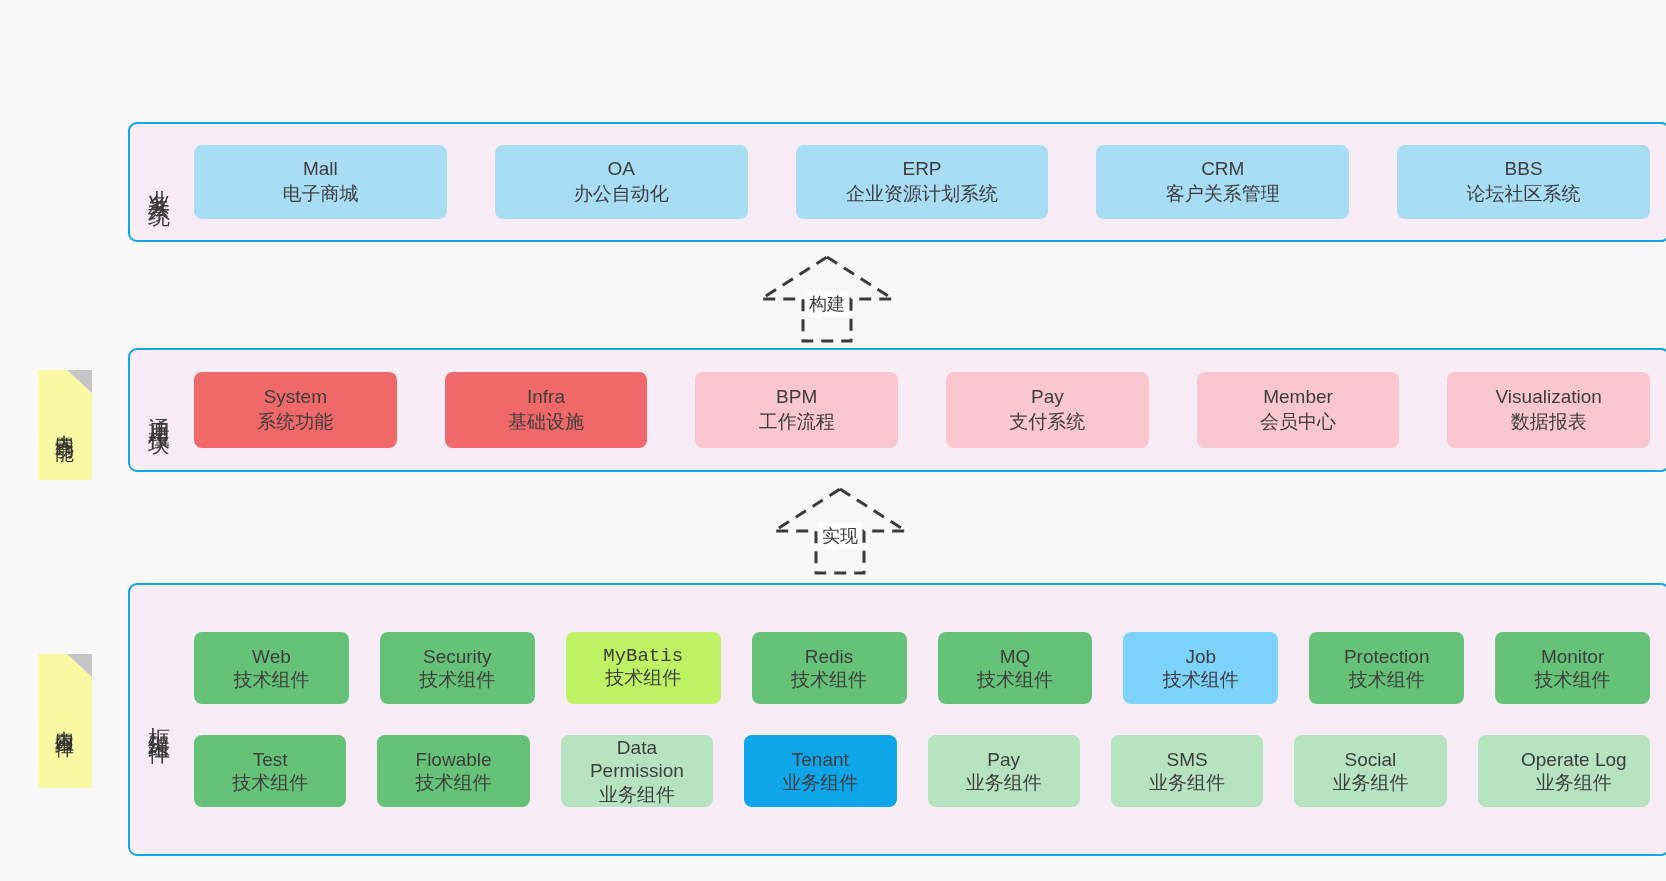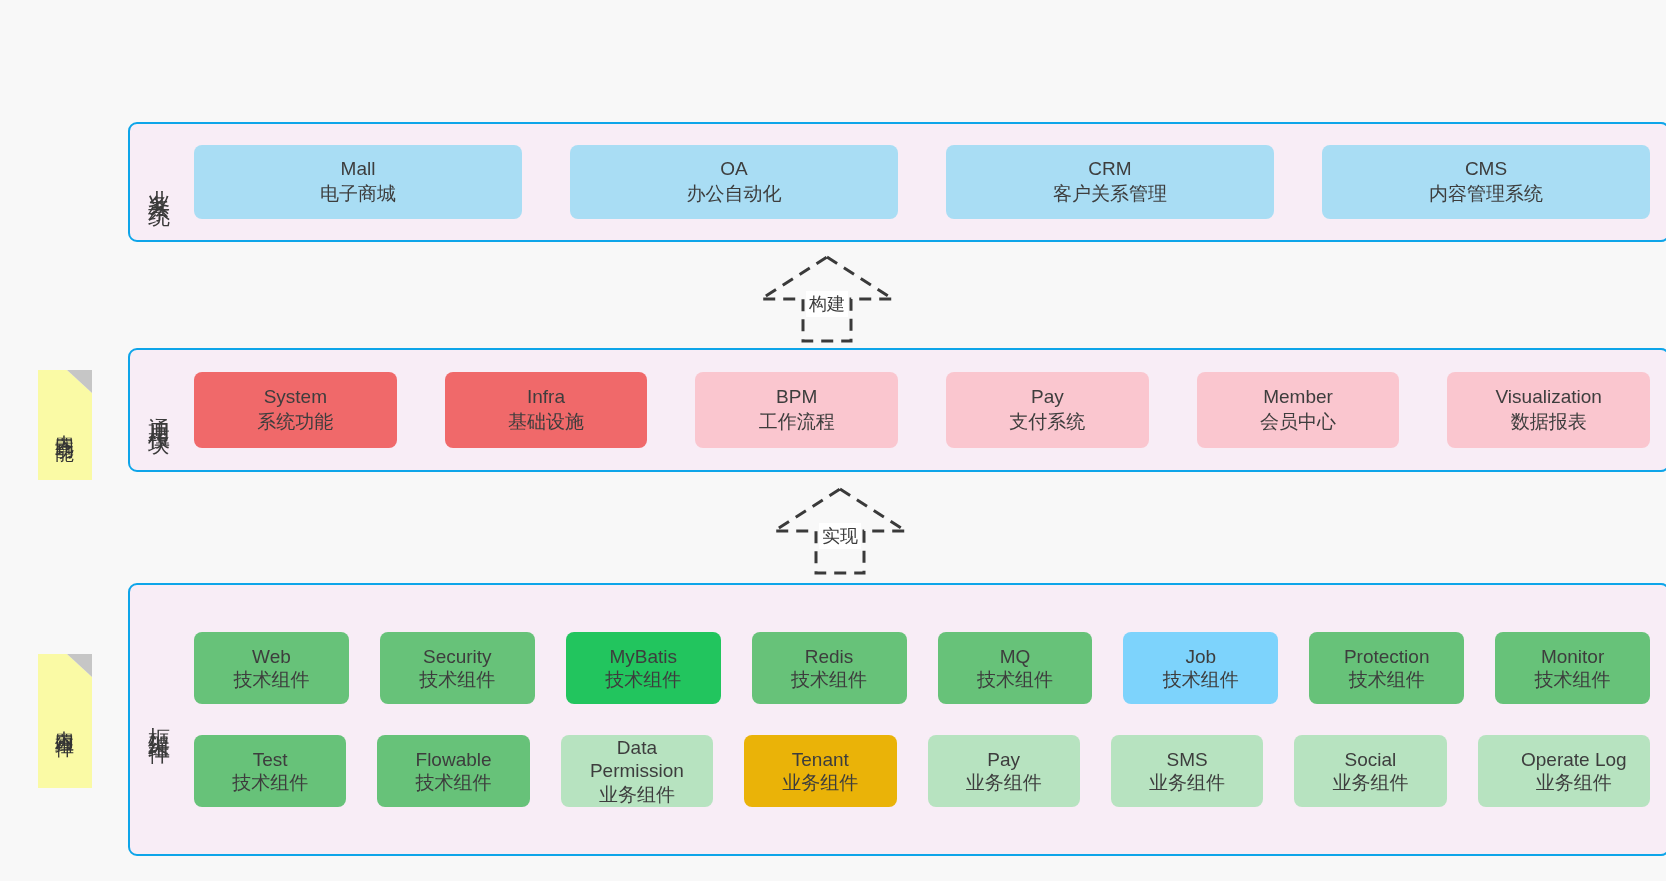--- a/index.html
+++ b/index.html
@@ -93,26 +93,30 @@
     <div class="items">
       <div class="box" style="background: rgb(169, 221, 244);">
         <div>Mall</div>
         <div>电子商城</div>
       </div>
       <div class="box" style="background: rgb(169, 221, 244); text-align: center;">
         <div>OA</div>
         <div>办公自动化</div>
       </div>
       <div class="box" style="background: rgb(169, 221, 244);">
+        <div>ERP</div>
+        <div>企业资源计划系统</div>
+      </div>
+      <div class="box" style="background: rgb(169, 221, 244);">
         <div>CRM</div>
         <div>客户关系管理</div>
       </div>
       <div class="box" style="background: rgb(169, 221, 244);">
-        <div>CMS</div>
-        <div>内容管理系统</div>
+        <div>BBS</div>
+        <div>论坛社区系统</div>
       </div>
     </div>
   </div>
 
   <div class="arrow arrow-build">
     <svg viewBox="0 0 140 88">
       <path d="M70,2 L136,44 L94,44 L94,86 L46,86 L46,44 L4,44 Z"></path>
     </svg>
     <span class="arrow-label">构建</span>
   </div>
@@ -175,21 +179,21 @@
     <div class="rows">
       <div class="row">
         <div class="box" style="background: rgb(103, 194, 121);">
           <div>Web</div>
           <div>技术组件</div>
         </div>
         <div class="box" style="background: rgb(103, 194, 121);">
           <div>Security</div>
           <div>技术组件</div>
         </div>
-        <div class="box" style="background: #22c55e;">
+        <div class="box" style="background: #bef264; font-family: Liberation Mono, monospace;">
           <div>MyBatis</div>
           <div>技术组件</div>
         </div>
         <div class="box" style="background: rgb(103, 194, 121);">
           <div>Redis</div>
           <div>技术组件</div>
         </div>
         <div class="box" style="background: rgb(103, 194, 121);">
           <div>MQ</div>
           <div>技术组件</div>
@@ -213,21 +217,21 @@
           <div>技术组件</div>
         </div>
         <div class="box" style="background: rgb(103, 194, 121);">
           <div>Flowable</div>
           <div>技术组件</div>
         </div>
         <div class="box" style="background: rgb(183, 227, 192);">
           <div>Data Permission</div>
           <div>业务组件</div>
         </div>
-        <div class="box" style="background: #eab308;">
+        <div class="box" style="background: #0ea5e9;">
           <div>Tenant</div>
           <div>业务组件</div>
         </div>
         <div class="box" style="background: rgb(183, 227, 192);">
           <div>Pay</div>
           <div>业务组件</div>
         </div>
         <div class="box" style="background: rgb(183, 227, 192);">
           <div>SMS</div>
           <div>业务组件</div>

